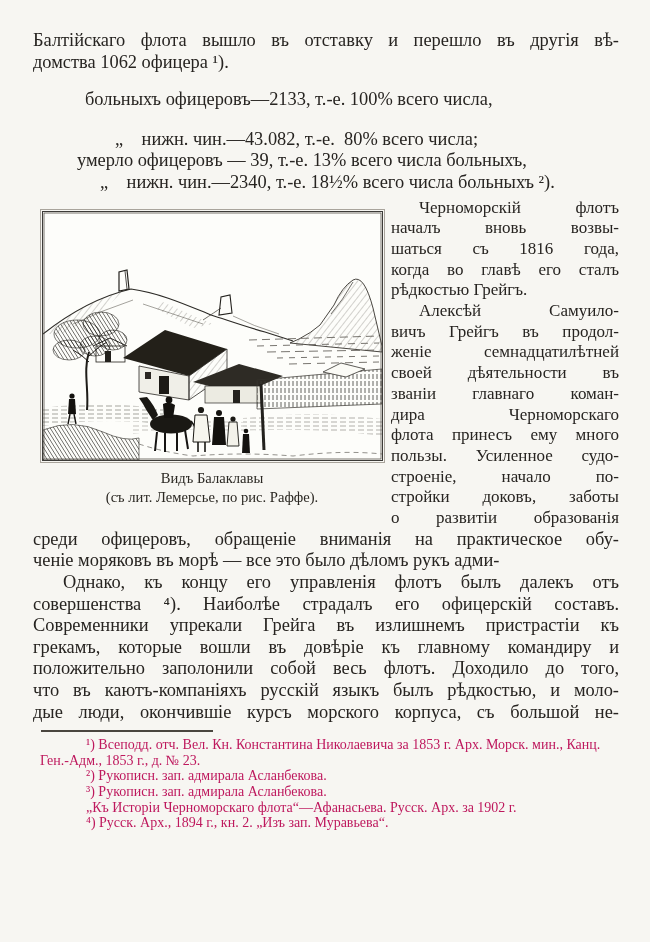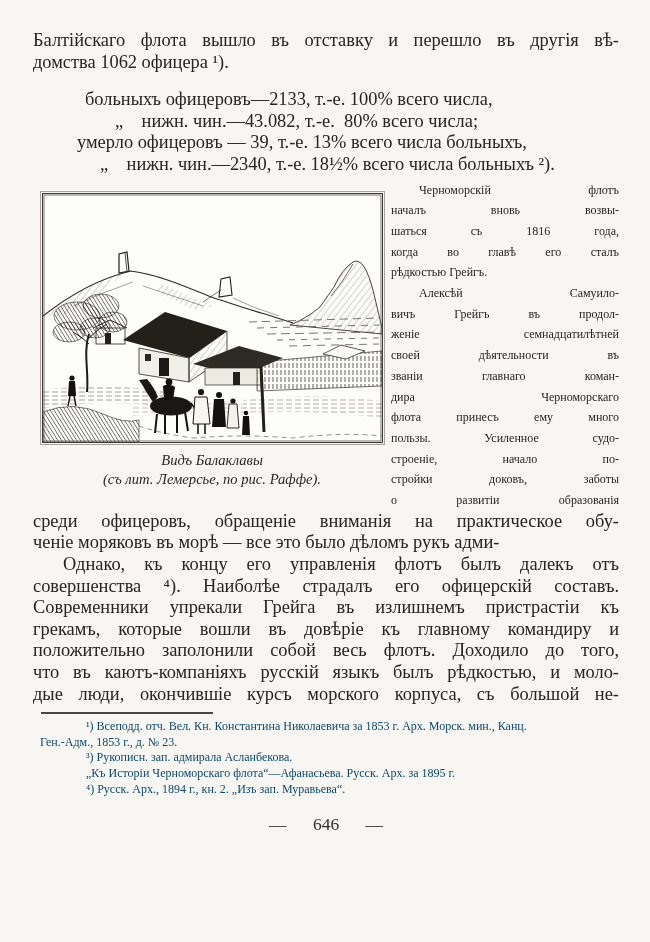--- a/index.html
+++ b/index.html
@@ -15,44 +15,44 @@
 
   .bodytext { font-size:18.4px; line-height:21.6px; }
   .tline { text-align:justify; min-height:1em; }
   .jall  .tline { text-align-last:justify; }
   .jpara .tline:not(:last-child) { text-align-last:justify; }
   .jpara .tline:last-child { text-align-last:auto; }
   .indent .tline:first-child { text-indent:30px; }
 
   .stats .tline { text-align:left; text-align-last:auto; }
   .stats .tline:nth-child(1) { padding-left:52px;margin-top:16px; }
-  .stats .tline:nth-child(2) { padding-left:82px; }
+  .stats .tline:nth-child(2) { padding-left:82px;margin-top:18px; }
   .stats .tline:nth-child(3) { padding-left:44px; }
   .stats .tline:nth-child(4) { padding-left:67px; }
 
   .figrow { display:flex; margin-top:4px; }
   .figcol { width:358px; flex:none; }
   .figframe {
     width:339px; height:248px;
     margin-left:9px; margin-top:13px;
     border:1px solid #3d3b38;
     outline:1px solid #a9a49c;
     outline-offset:1px;
     background:#fdfdfa;
   }
   .figframe svg { display:block; width:100%; height:100%; }
-  .figcap { margin-top:8px; text-align:center; font-style:italic;
+  .figcap { margin-top:8px; text-align:center; 
             font-size:14.6px; line-height:19px; color:#2b2823; }
 
-  .rightcol { flex:1; font-size:12px; line-height:20.7px; }
+  .rightcol { flex:1; font-size:17px; line-height:20.7px; }
   .rightcol .indent .tline:first-child { text-indent:28px; }
 
   .fnrule { width:172px; border:none; border-top:2px solid #4a463f;
             margin:7px 0 5px 8px; }
-  .footnotes { font-size:12px; line-height:15.6px; color:#0c4a6e; padding-left:7px; }
+  .footnotes { font-size:14px; line-height:15.6px; color:#be185d; padding-left:7px; }
   .footnotes .tline { text-align:left; text-align-last:auto; padding-left:46px; }
   .footnotes .tline:nth-child(2) { padding-left:0; }
 
   .pagenum { margin-top:17px; text-align:center; font-size:17.5px;
              word-spacing:22px; color:#33302b; }
 </style>
 </head>
 <body>
 
 <div class="page">
@@ -226,21 +226,22 @@
         <div class="tline">положительно заполонили собой весь флотъ. Доходило до того,</div>
         <div class="tline">что въ каютъ-компаніяхъ русскій языкъ былъ рѣдкостью, и моло-</div>
         <div class="tline">дые люди, окончившіе курсъ морского корпуса, съ большой не-</div>
       </div>
 
     <hr class="fnrule">
 
     <div class="footnotes">
         <div class="tline">¹) Всеподд. отч. Вел. Кн. Константина Николаевича за 1853 г. Арх. Морск. мин., Канц.</div>
         <div class="tline">Ген.-Адм., 1853 г., д. № 23.</div>
+        <div class="tline">²) Рукописн. зап. адмирала Асланбекова.</div>
         <div class="tline">³) Рукописн. зап. адмирала Асланбекова.</div>
-        <div class="tline">„Къ Исторіи Черноморскаго флота“—Афанасьева. Русск. Арх. за 1895 г.</div>
+        <div class="tline">„Къ Исторіи Черноморскаго флота“—Афанасьева. Русск. Арх. за 1902 г.</div>
         <div class="tline">⁴) Русск. Арх., 1894 г., кн. 2. „Изъ зап. Муравьева“.</div>
       </div>
 
     <div class="pagenum">— 646 —</div>
 
   </div>
 </div>
 
 </body></html>

